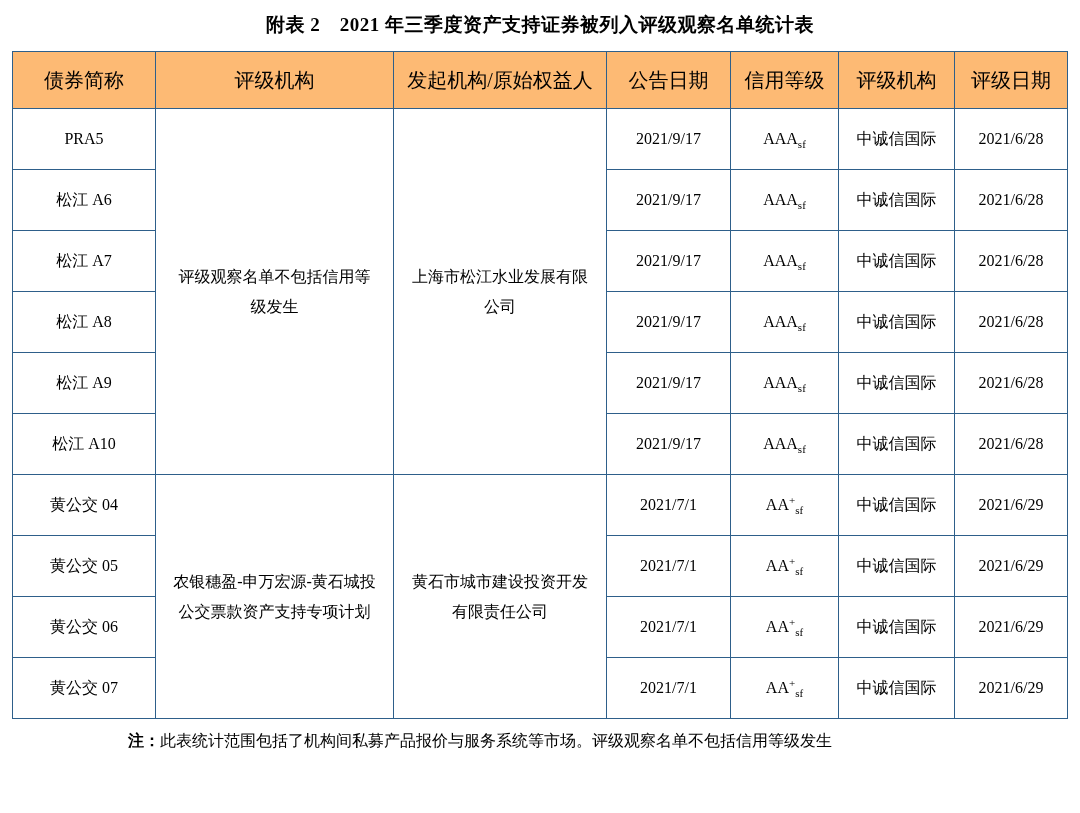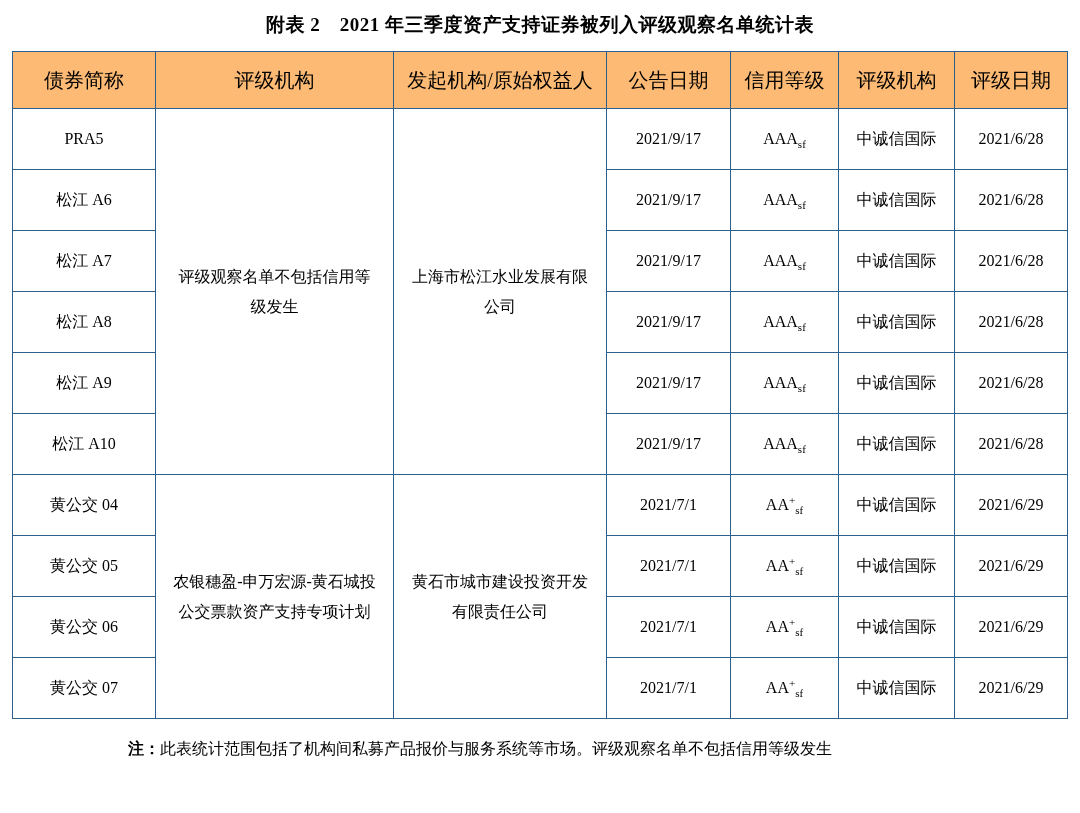--- a/index.html
+++ b/index.html
@@ -76,21 +76,21 @@
     vertical-align: sub;
   }
   .rating-val sup {
     font-size: 11px;
     vertical-align: super;
   }
   .date-cell {
     font-family: "Liberation Serif", "DejaVu Serif", serif;
   }
   .notes {
-    margin-top: 14px;
+    margin-top: 6px;
     padding-left: 128px;
     padding-right: 56px;
     font-size: 16px;
     line-height: 1.95;
   }
   .notes .note-label {
     font-weight: bold;
   }
   .notes .note-line-2 {
     padding-left: 14px;

